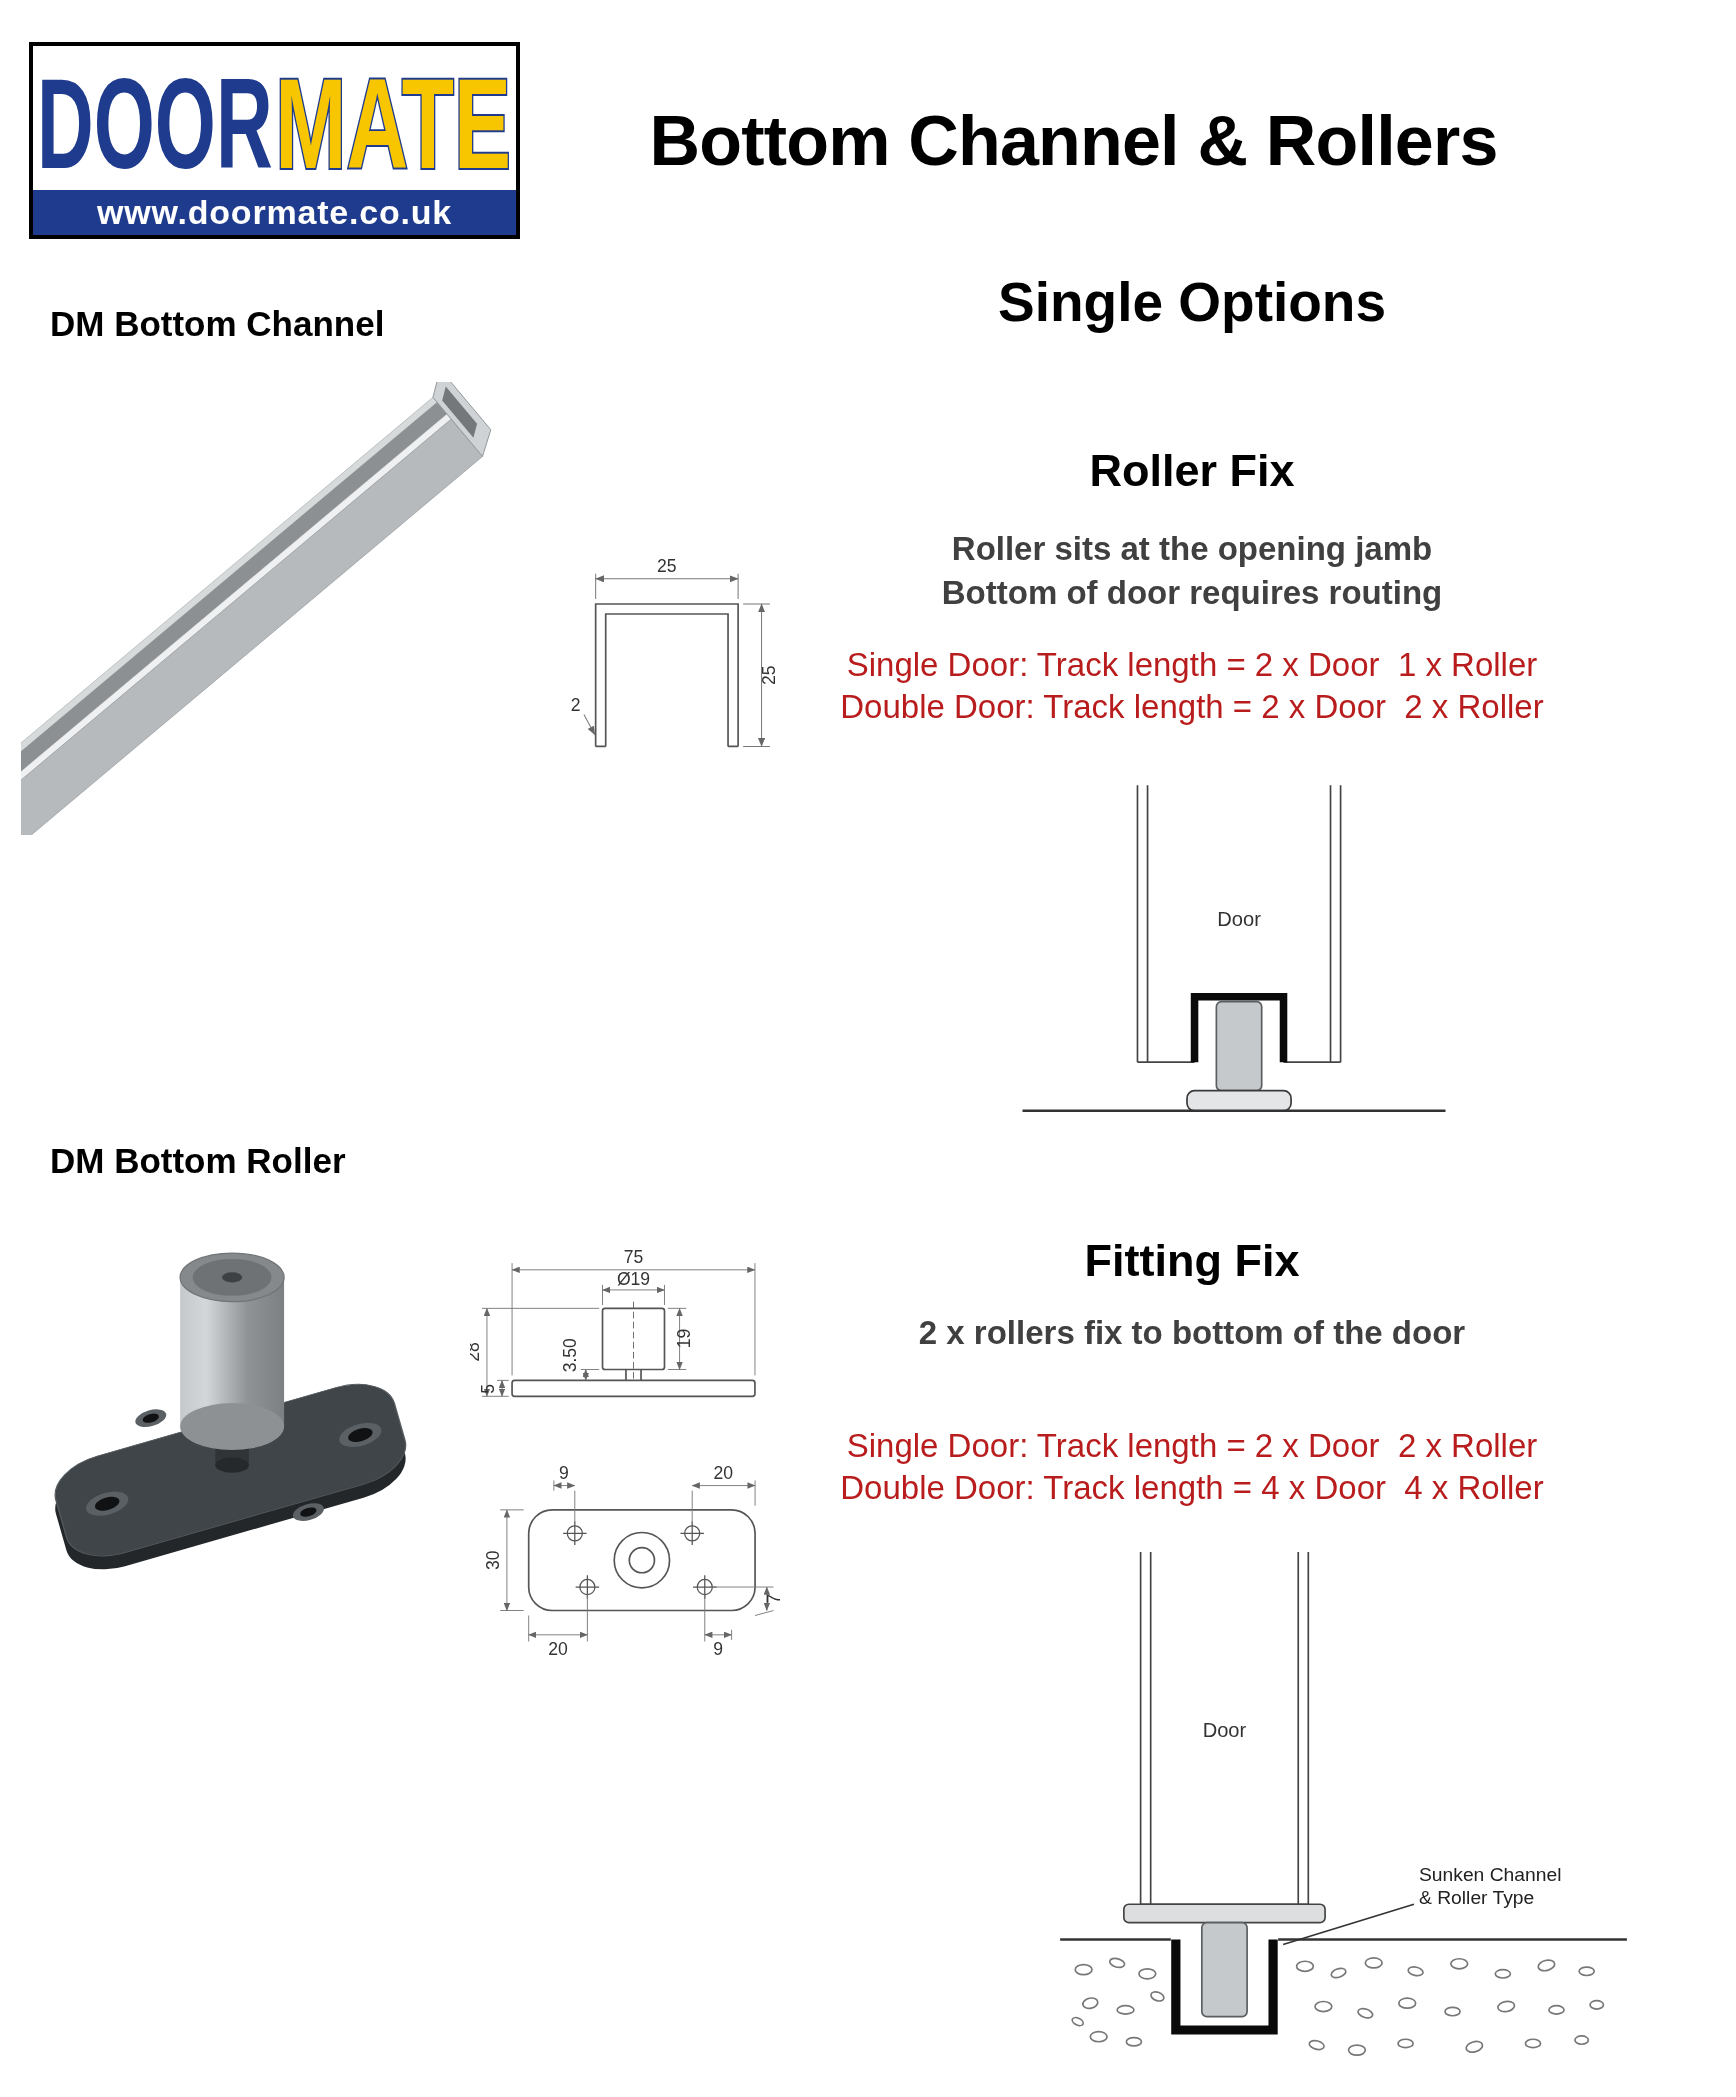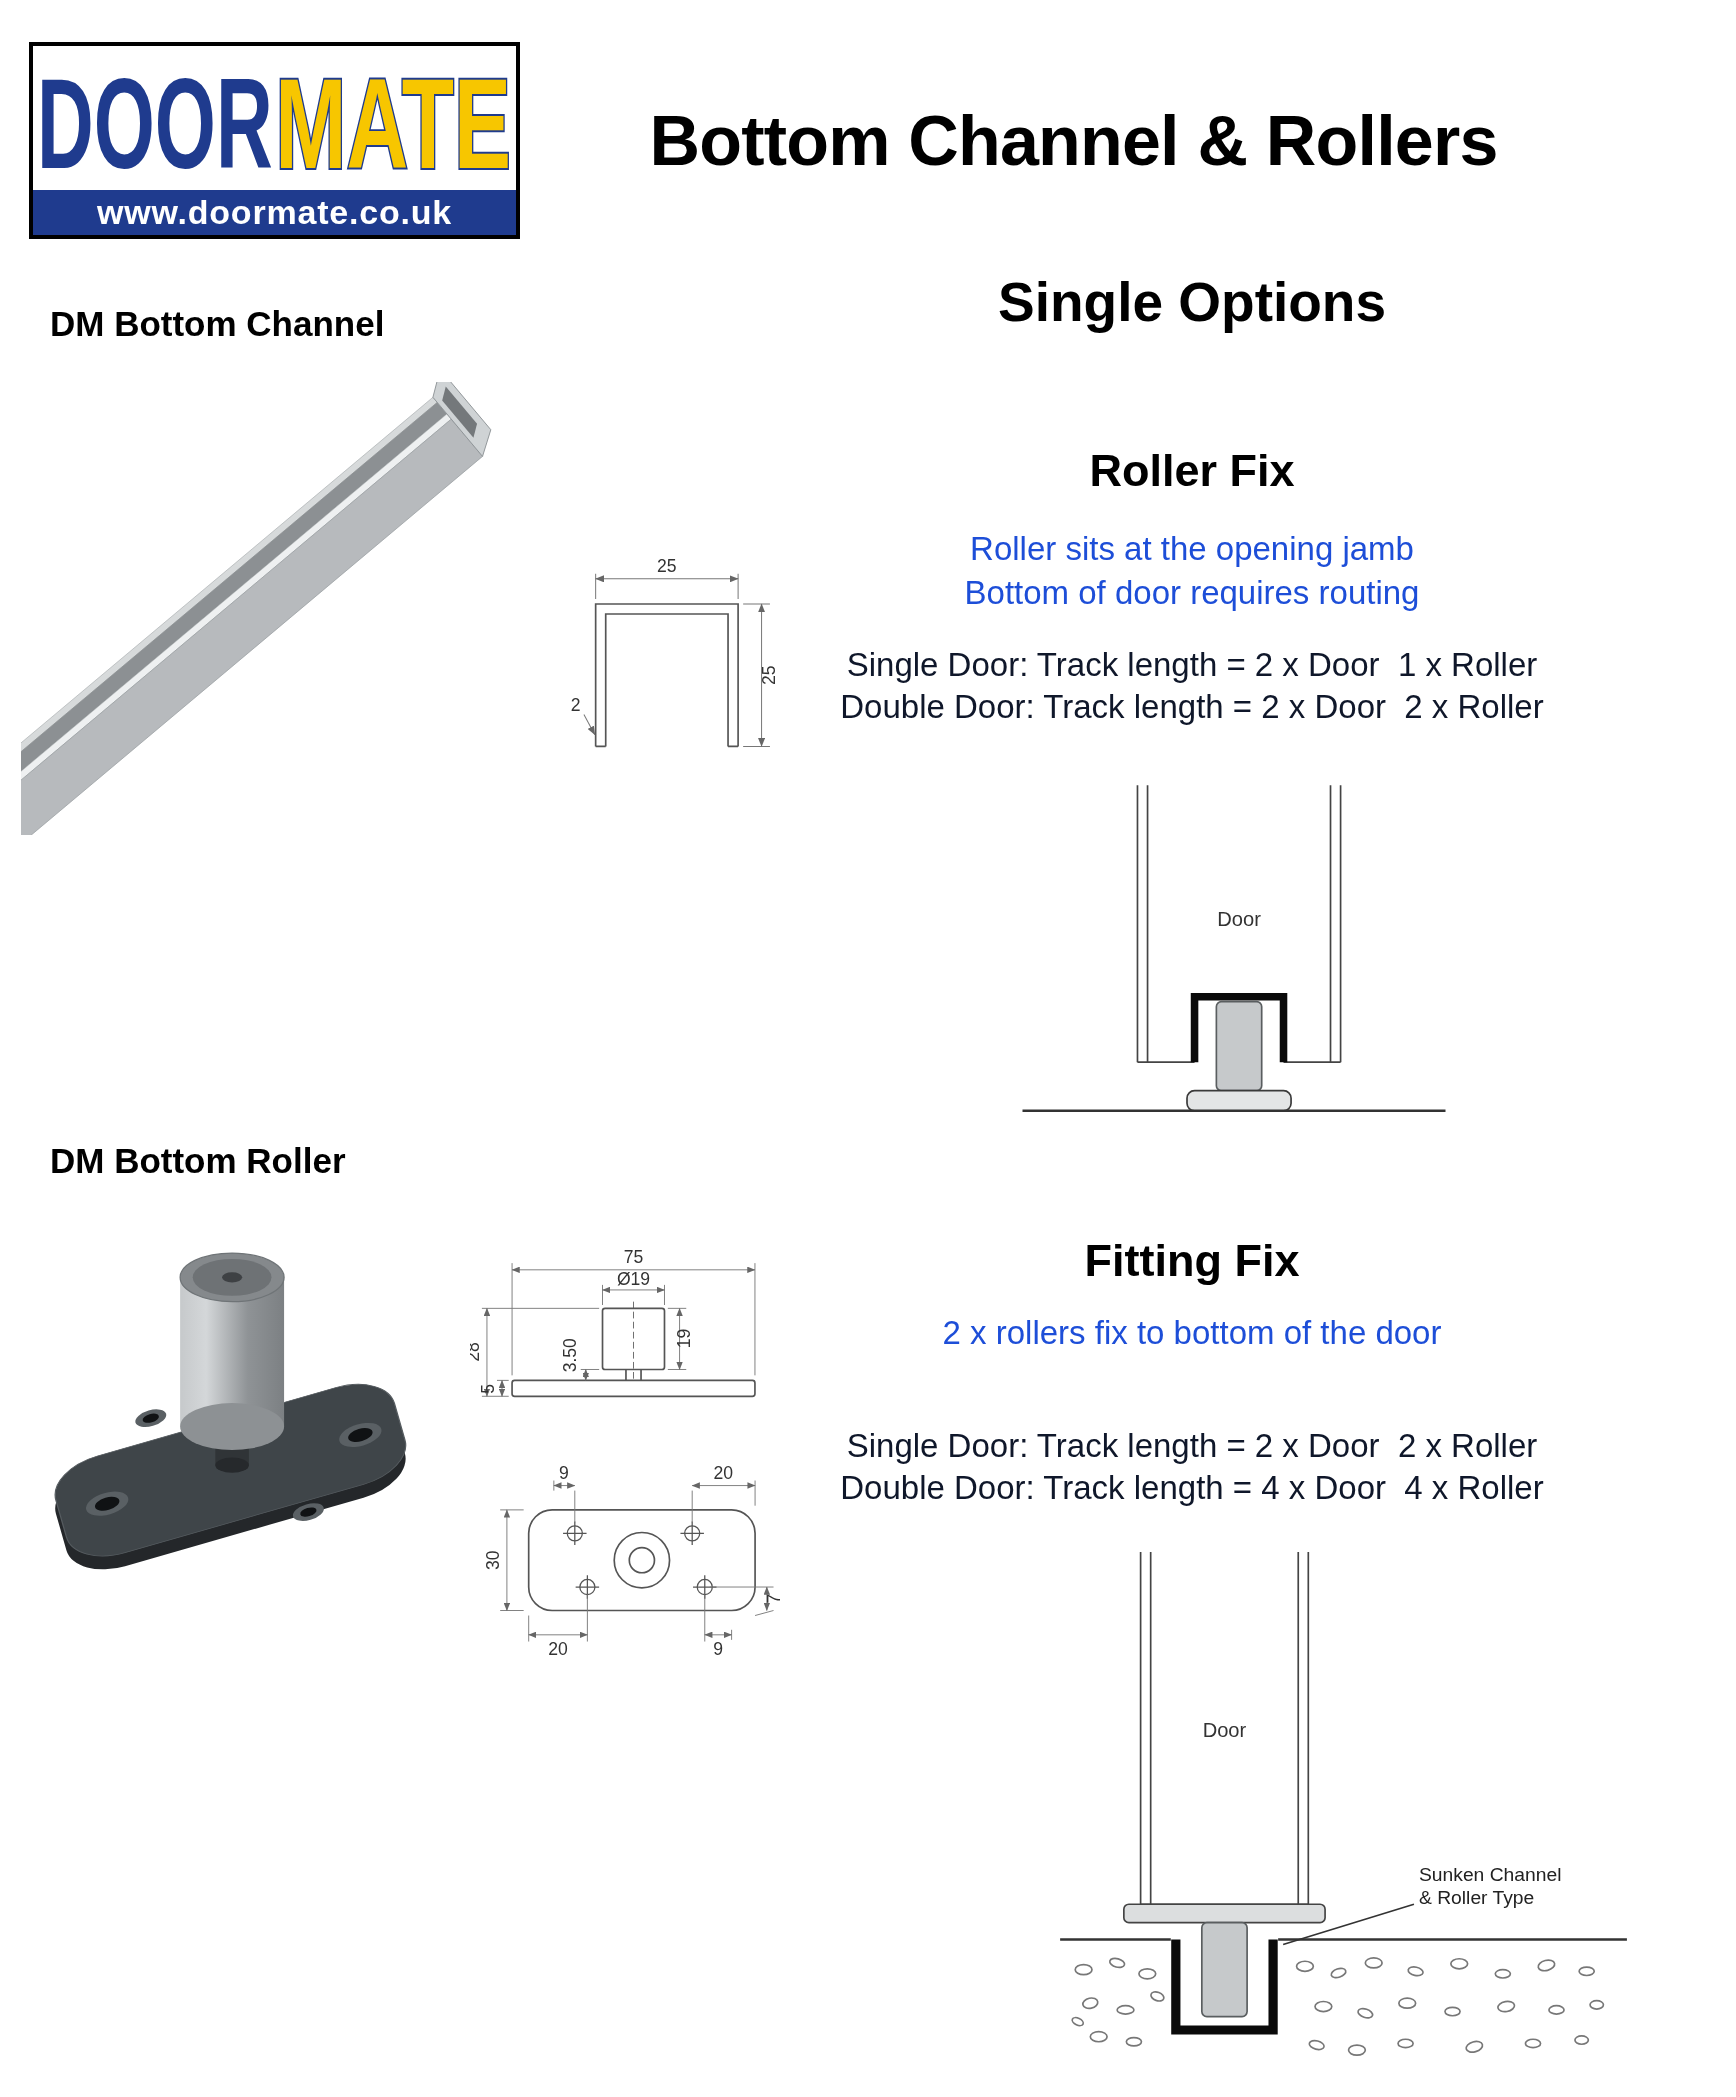--- a/index.html
+++ b/index.html
@@ -11,22 +11,22 @@
   .logo-box { left:29px; top:42px; width:491px; height:197px; border:4.2px solid #000; background:#fff; padding-top:8.4px; }
   .logo-bar { position:absolute; left:0; bottom:0; width:100%; height:45px; background:#1f3b8e; color:#fff;
               display:flex; align-items:center; justify-content:center; font-size:34px; font-weight:bold; letter-spacing:0.8px; }
 
   
   .page-title { left:503px; top:77px; width:1141px; text-align:center; font-size:70px; font-weight:bold; color:#000; letter-spacing:-0.8px;margin-top:24px; }
   .section-label { font-size:35px; font-weight:bold; color:#000; }
   .col-center { position:absolute; left:806px; width:772px; text-align:center; }
   .h-fitting { font-size:55px; font-weight:bold; }
   .h-sub { font-size:45px; font-weight:bold; }
-  .red-note { font-size:33px; font-weight:normal; color:#1d4ed8; line-height:1.32; }
-  .spec { font-size:33px; color:#0f172a; line-height:1.28; }
+  .red-note { font-size:33px; font-weight:bold; color:#404040; line-height:1.32; }
+  .spec { font-size:33px; color:#b91c1c; line-height:1.28; }
 
   svg { display:block; }
   .dim-text { font-size:21px; fill:#333; font-family:"Liberation Sans", sans-serif; }
   .diagram-label { font-size:24px; fill:#333; font-family:"Liberation Sans", sans-serif; }
   .note-text { font-size:23px; fill:#222; font-family:"Liberation Sans", sans-serif; }
 </style>
 </head>
 <body>
 
 <div class="canvas">

